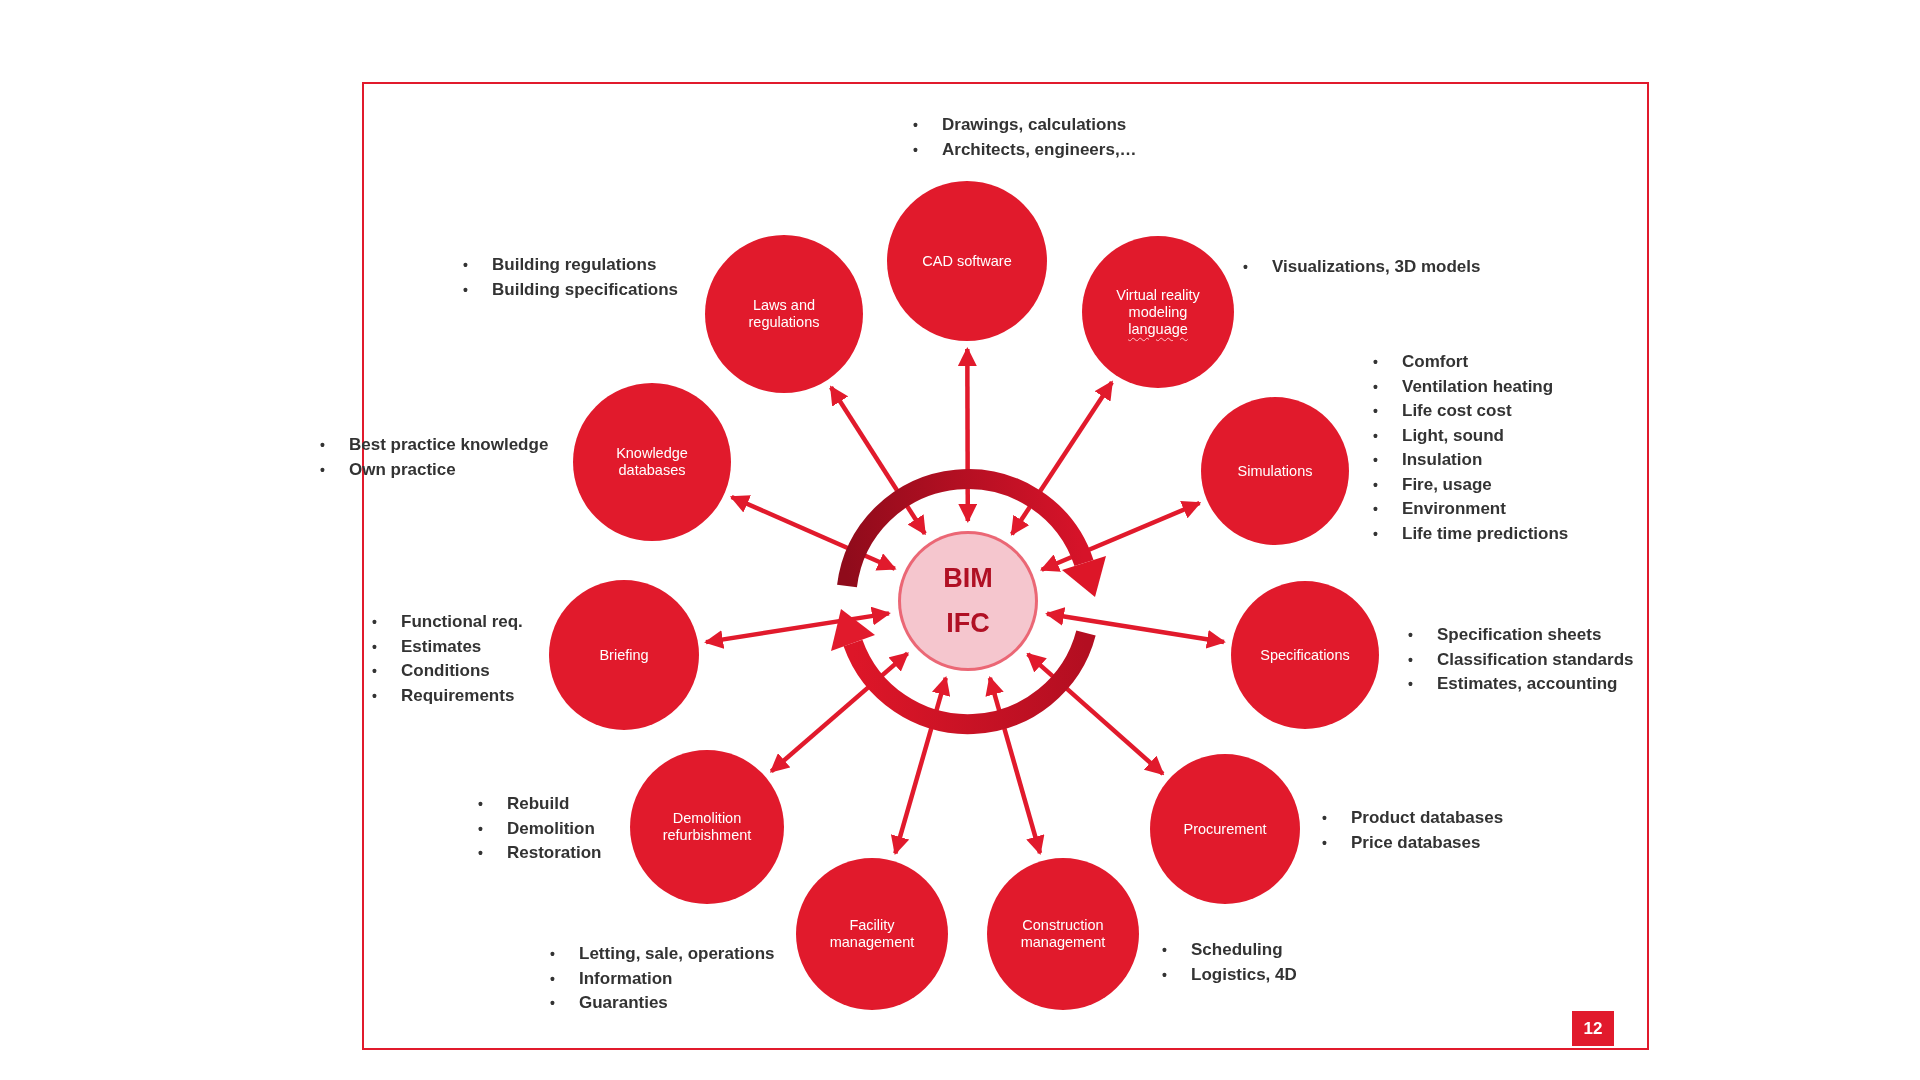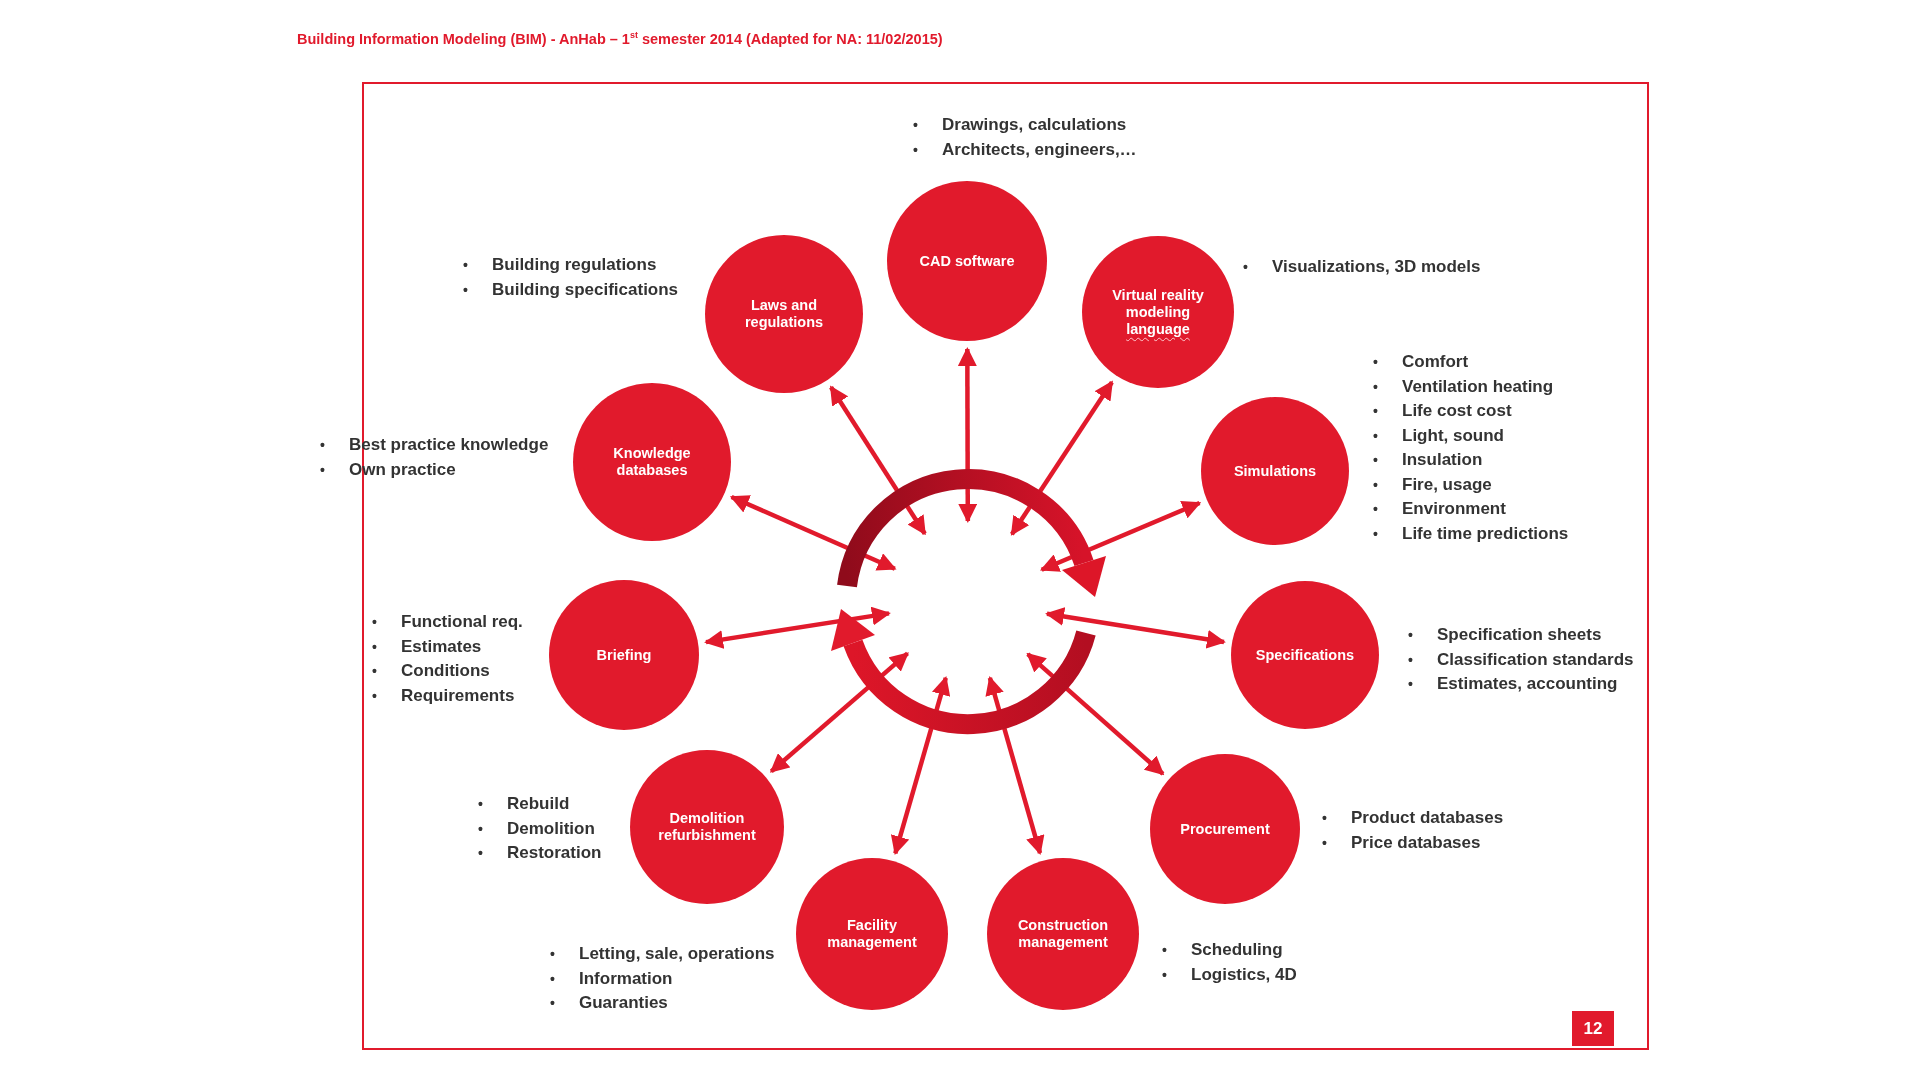--- a/index.html
+++ b/index.html
@@ -4,39 +4,38 @@
 <style>
   html,body{margin:0;padding:0;background:#ffffff;}
   body{width:1920px;height:1080px;font-family:"Liberation Sans",sans-serif;}
   .stage{position:relative;width:1920px;height:1080px;background:#fff;overflow:hidden;}
   .deck-header{position:absolute;left:297px;top:30px;font-size:14.5px;font-weight:bold;color:#e11a2c;white-space:nowrap;}
   .deck-header sup{font-size:9px;}
   .slide-frame{position:absolute;left:362px;top:82px;width:1283px;height:964px;border:2px solid #e11a2c;background:#fff;}
   .slide-title{position:absolute;left:383px;top:112px;margin:0;font-size:40px;letter-spacing:-0.5px;font-weight:bold;color:#e11a2c;white-space:nowrap;}
   #diagram-svg{position:absolute;left:0;top:0;}
   .node{position:absolute;border-radius:50%;background:#e11a2c;display:flex;align-items:center;justify-content:center;text-align:center;}
-  .node-label{color:#ffffff;font-weight:bold;font-size:14.5px;line-height:17px;}
+  .node-label{color:#ffffff;font-weight:normal;font-size:14.5px;line-height:17px;}
   .squiggle{text-decoration:underline wavy rgba(255,205,210,0.95);text-decoration-thickness:1px;text-underline-offset:3px;}
   .center-circle{position:absolute;left:898px;top:531px;width:140px;height:140px;border-radius:50%;
       background:#f5c6ce;border:3px solid rgba(225,26,44,0.55);box-sizing:border-box;
       display:flex;flex-direction:column;align-items:center;justify-content:center;gap:14px;
       font-size:27px;font-weight:bold;color:#b01024;}
   .note-block{position:absolute;color:#333333;font-size:17px;font-weight:600;}
   .note-item{display:flex;line-height:24.5px;}
   .note-bullet{width:29px;flex:none;font-size:14px;}
   .note-text{white-space:nowrap;}
   .page-num{position:absolute;left:1572px;top:1011px;width:42px;height:35px;background:#e11a2c;color:#fff;
       font-weight:bold;font-size:17px;display:flex;align-items:center;justify-content:center;}
 </style>
 </head>
 <body>
 
 <div class="stage">
 
-  <div class="deck-header"><span>Building Information Modeling (BIM) - AnHab – 1</span><sup>st</sup><span> semester 2014 (Adapted for NA: 11/02/2015)</span></div>
 
   <div class="slide-frame"></div>
 
 
   <svg id="diagram-svg" width="1920" height="1080" viewBox="0 0 1920 1080">
     <defs>
       <marker id="ah" viewBox="0 0 10 10" refX="9" refY="5" markerWidth="4.2" markerHeight="4.2" orient="auto-start-reverse">
         <path d="M0,0 L10,5 L0,10 z" fill="#e11a2c"></path>
       </marker>
       <linearGradient id="topArcGrad" gradientUnits="userSpaceOnUse" x1="847" y1="586" x2="1084" y2="563">
@@ -281,15 +280,19 @@
           <span class="note-bullet">•</span>
           <span class="note-text">Scheduling</span>
         </div>
         <div class="note-item">
           <span class="note-bullet">•</span>
           <span class="note-text">Logistics, 4D</span>
         </div>
       </div>
     </div>
 
+  <div class="center-circle">
+    <div>BIM</div>
+    <div>IFC</div>
+  </div>
 
   <div class="page-num">12</div>
 </div>
 
 </body></html>

